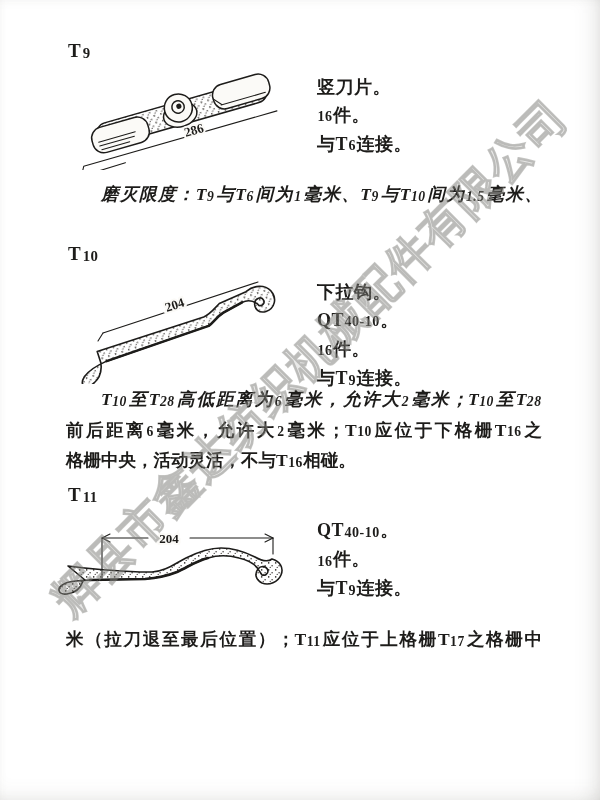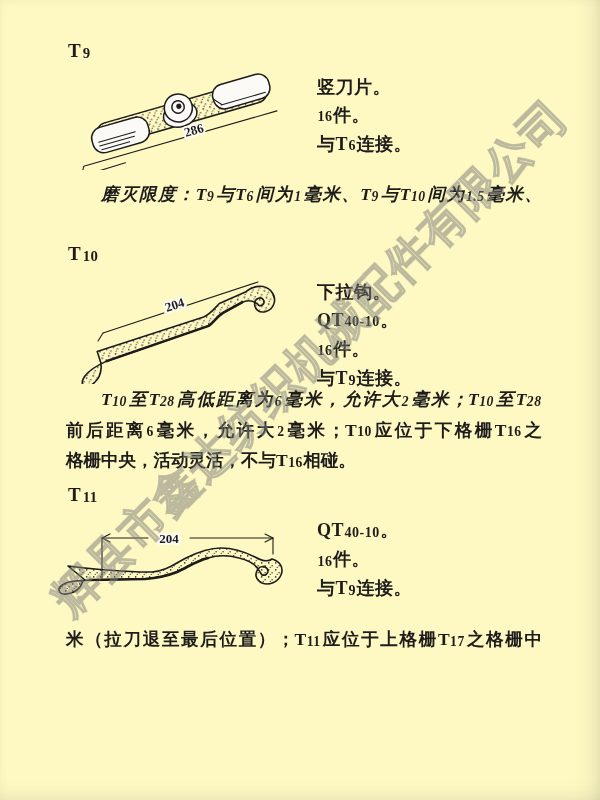--- a/index.html
+++ b/index.html
@@ -3,21 +3,21 @@
 <meta charset="utf-8">
 <style>
   html,body{margin:0;padding:0;}
   body{
     width:600px;height:800px;overflow:hidden;
     font-family:"Liberation Serif","DejaVu Serif",serif;
     background:#e9e7e2;
   }
   .page{
     position:relative;width:600px;height:800px;
-    background:#fef9c3;
+    background:#ffffff;
     box-shadow:inset -16px 0 26px -18px rgba(95,90,82,.28),
                inset 0 -16px 26px -20px rgba(95,90,82,.20),
                inset 3px 3px 14px -10px rgba(95,90,82,.15);
     color:#1d1c1a;
   }
   .heading{
     position:absolute;left:68px;
     font-size:19px;font-weight:700;letter-spacing:1.5px;
   }
   .specs{

